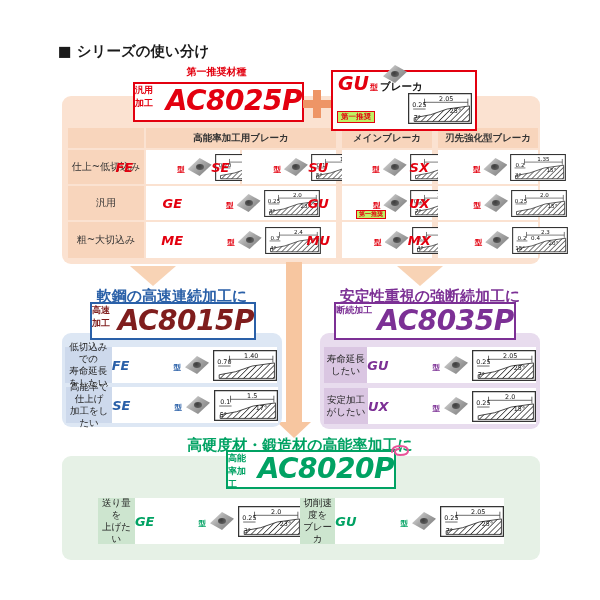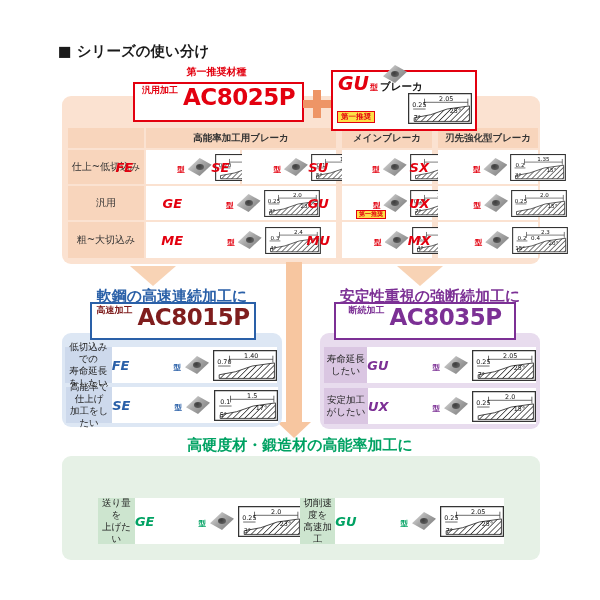--- a/index.html
+++ b/index.html
@@ -7,41 +7,41 @@
     font-family:"DejaVu Sans","Liberation Sans",sans-serif;color:#222;}
   .abs{position:absolute;}
   
   .page-title{left:58px;top:42px;font-size:14.5px;font-weight:bold;color:#1a1a1a;}
   .first-label{left:133px;top:65px;width:167px;text-align:center;font-size:10px;font-weight:bold;color:#e3000f;}
   
   .peach{left:62px;top:96px;width:478px;height:168px;background:#fbe2d1;border-radius:9px;}
   
   .gbox{position:absolute;background:#fff;display:flex;align-items:flex-start;justify-content:center;gap:5px;z-index:3;}
   .gbox .pref{font-weight:bold;font-size:9px;}
-  .gbox .name{font-weight:800;font-size:23px;letter-spacing:-0.5px;}
+  .gbox .name{font-weight:800;font-style:italic;font-size:28px;letter-spacing:-0.5px;}
   .bx-red{border:2.5px solid #e3000f;color:#e3000f;}
   .bx-blue{border:2.5px solid #2a60a8;color:#7f1d1d;}
   .bx-purple{border:2.5px solid #7c3095;color:#7c3095;}
   .bx-green{border:2.5px solid #00a263;color:#00a263;}
   .ac8025{left:133px;top:82px;width:167px;height:36px;}
   .ac8015{left:90px;top:302px;width:162px;height:34px;}
   .ac8035{left:334px;top:302px;width:178px;height:34px;}
   .ac8020{left:226px;top:450px;width:166px;height:35px;}
   
   .plus{left:303px;top:90px;width:28px;height:28px;z-index:3;}
   .plus::before,.plus::after{content:"";position:absolute;background:#ee9566;}
   .plus::before{left:0;top:10px;width:28px;height:8px;}
   .plus::after{left:10px;top:0;width:8px;height:28px;}
   
   .gu-box{left:331px;top:70px;width:142px;height:57px;background:#fff;border:2.5px solid #e3000f;z-index:3;}
   .gu-head{position:absolute;left:5px;top:0px;display:flex;align-items:baseline;gap:1px;}
   .gu-head .t{color:#e3000f;font-weight:800;font-style:italic;font-size:19px;}
   .gu-head .s{color:#e3000f;font-size:8px;font-weight:bold;}
   .gu-head .l{color:#111;font-size:10.5px;font-weight:bold;margin-left:1px;}
-  .badge{color:#e3000f;border:1.2px solid #e3000f;background:#fde047;font-size:7.5px;font-weight:bold;padding:1px 3px;line-height:1.1;}
+  .badge{color:#e3000f;border:1.2px solid #e3000f;background:#bef264;font-size:7.5px;font-weight:bold;padding:1px 3px;line-height:1.1;}
   .gu-badge{position:absolute;left:4px;bottom:6px;}
   .gu-ins{position:absolute;left:50px;bottom:7px;}
   .gu-dia{position:absolute;right:3px;bottom:5px;}
   
   .ins{width:24px;height:18px;flex:none;position:relative;display:inline-block;
     background:linear-gradient(135deg,#dedede 5%,#a7a7a7 45%,#7d7d7d 95%);
     clip-path:polygon(50% 0,100% 38%,50% 100%,0 62%);}
   .ins::after{content:"";position:absolute;left:50%;top:50%;width:8px;height:6px;margin:-3px 0 0 -4px;
     border-radius:50%;background:radial-gradient(circle at 40% 35%,#3d3d3d,#6b6b6b);}
   
@@ -438,20 +438,27 @@
             <text x="37" y="7.5" font-size="6.2" text-anchor="middle" fill="#111">2.0</text>
             <line x1="5" y1="15.5" x2="17" y2="15.5" stroke="#333" stroke-width="0.7"></line>
             <text x="11" y="14" font-size="6.2" text-anchor="middle" fill="#111">0.25</text>
             <text x="46" y="19.5" font-size="6.2" text-anchor="middle" fill="#111">15°</text>
           </svg>
       </div>
     </div>
   </div>
 
   <div class="sec-head sh-green">高硬度材・鍛造材の高能率加工に</div>
+  <div class="gbox bx-green ac8020">
+    <span class="pref">高能率加工</span>
+    <span class="name">AC8020P</span>
+    <svg class="swirl" viewBox="0 0 22 17">
+      <path d="M3 10 Q3 4 11 4 Q19 4 19 9 Q19 13 11 13 Q6 13 6 9.5 Q6 7 10 7" fill="none" stroke="#e85298" stroke-width="2" stroke-linecap="round"></path>
+    </svg>
+  </div>
   <div class="panel pnl-green">
     <div class="prow g-r1">
       <div class="plabel">送り量を
 上げたい</div>
       <div class="pcontent">
         <span class="ty ty-g">
             <b>GE</b>
             <i>型</i>
           </span>
         <span class="ins"></span>
@@ -464,21 +471,21 @@
             <text x="37" y="7.5" font-size="6.2" text-anchor="middle" fill="#111">2.0</text>
             <line x1="5" y1="15.5" x2="17" y2="15.5" stroke="#333" stroke-width="0.7"></line>
             <text x="11" y="14" font-size="6.2" text-anchor="middle" fill="#111">0.25</text>
             <text x="46" y="19.5" font-size="6.2" text-anchor="middle" fill="#111">23°</text>
             <text x="9" y="26" font-size="6.2" text-anchor="middle" fill="#111">3°</text>
           </svg>
       </div>
     </div>
     <div class="prow g-r2">
       <div class="plabel">切削速度を
-高速加工</div>
+ブレーカ</div>
       <div class="pcontent">
         <span class="ty ty-g">
             <b>GU</b>
             <i>型</i>
           </span>
         <span class="ins"></span>
         <svg class="dia dia-lg" viewBox="0 0 62 30">
             <rect x="0.6" y="0.6" width="60.8" height="28.8" fill="#fff" stroke="#333" stroke-width="1.2"></rect>
             <polygon points="6,27.5 6,24 22,21 38,15.5 59.5,12.5 59.5,27.5" fill="url(#hatch)" stroke="#222" stroke-width="0.8"></polygon>
             <line x1="16" y1="9" x2="58" y2="9" stroke="#333" stroke-width="0.7"></line>

